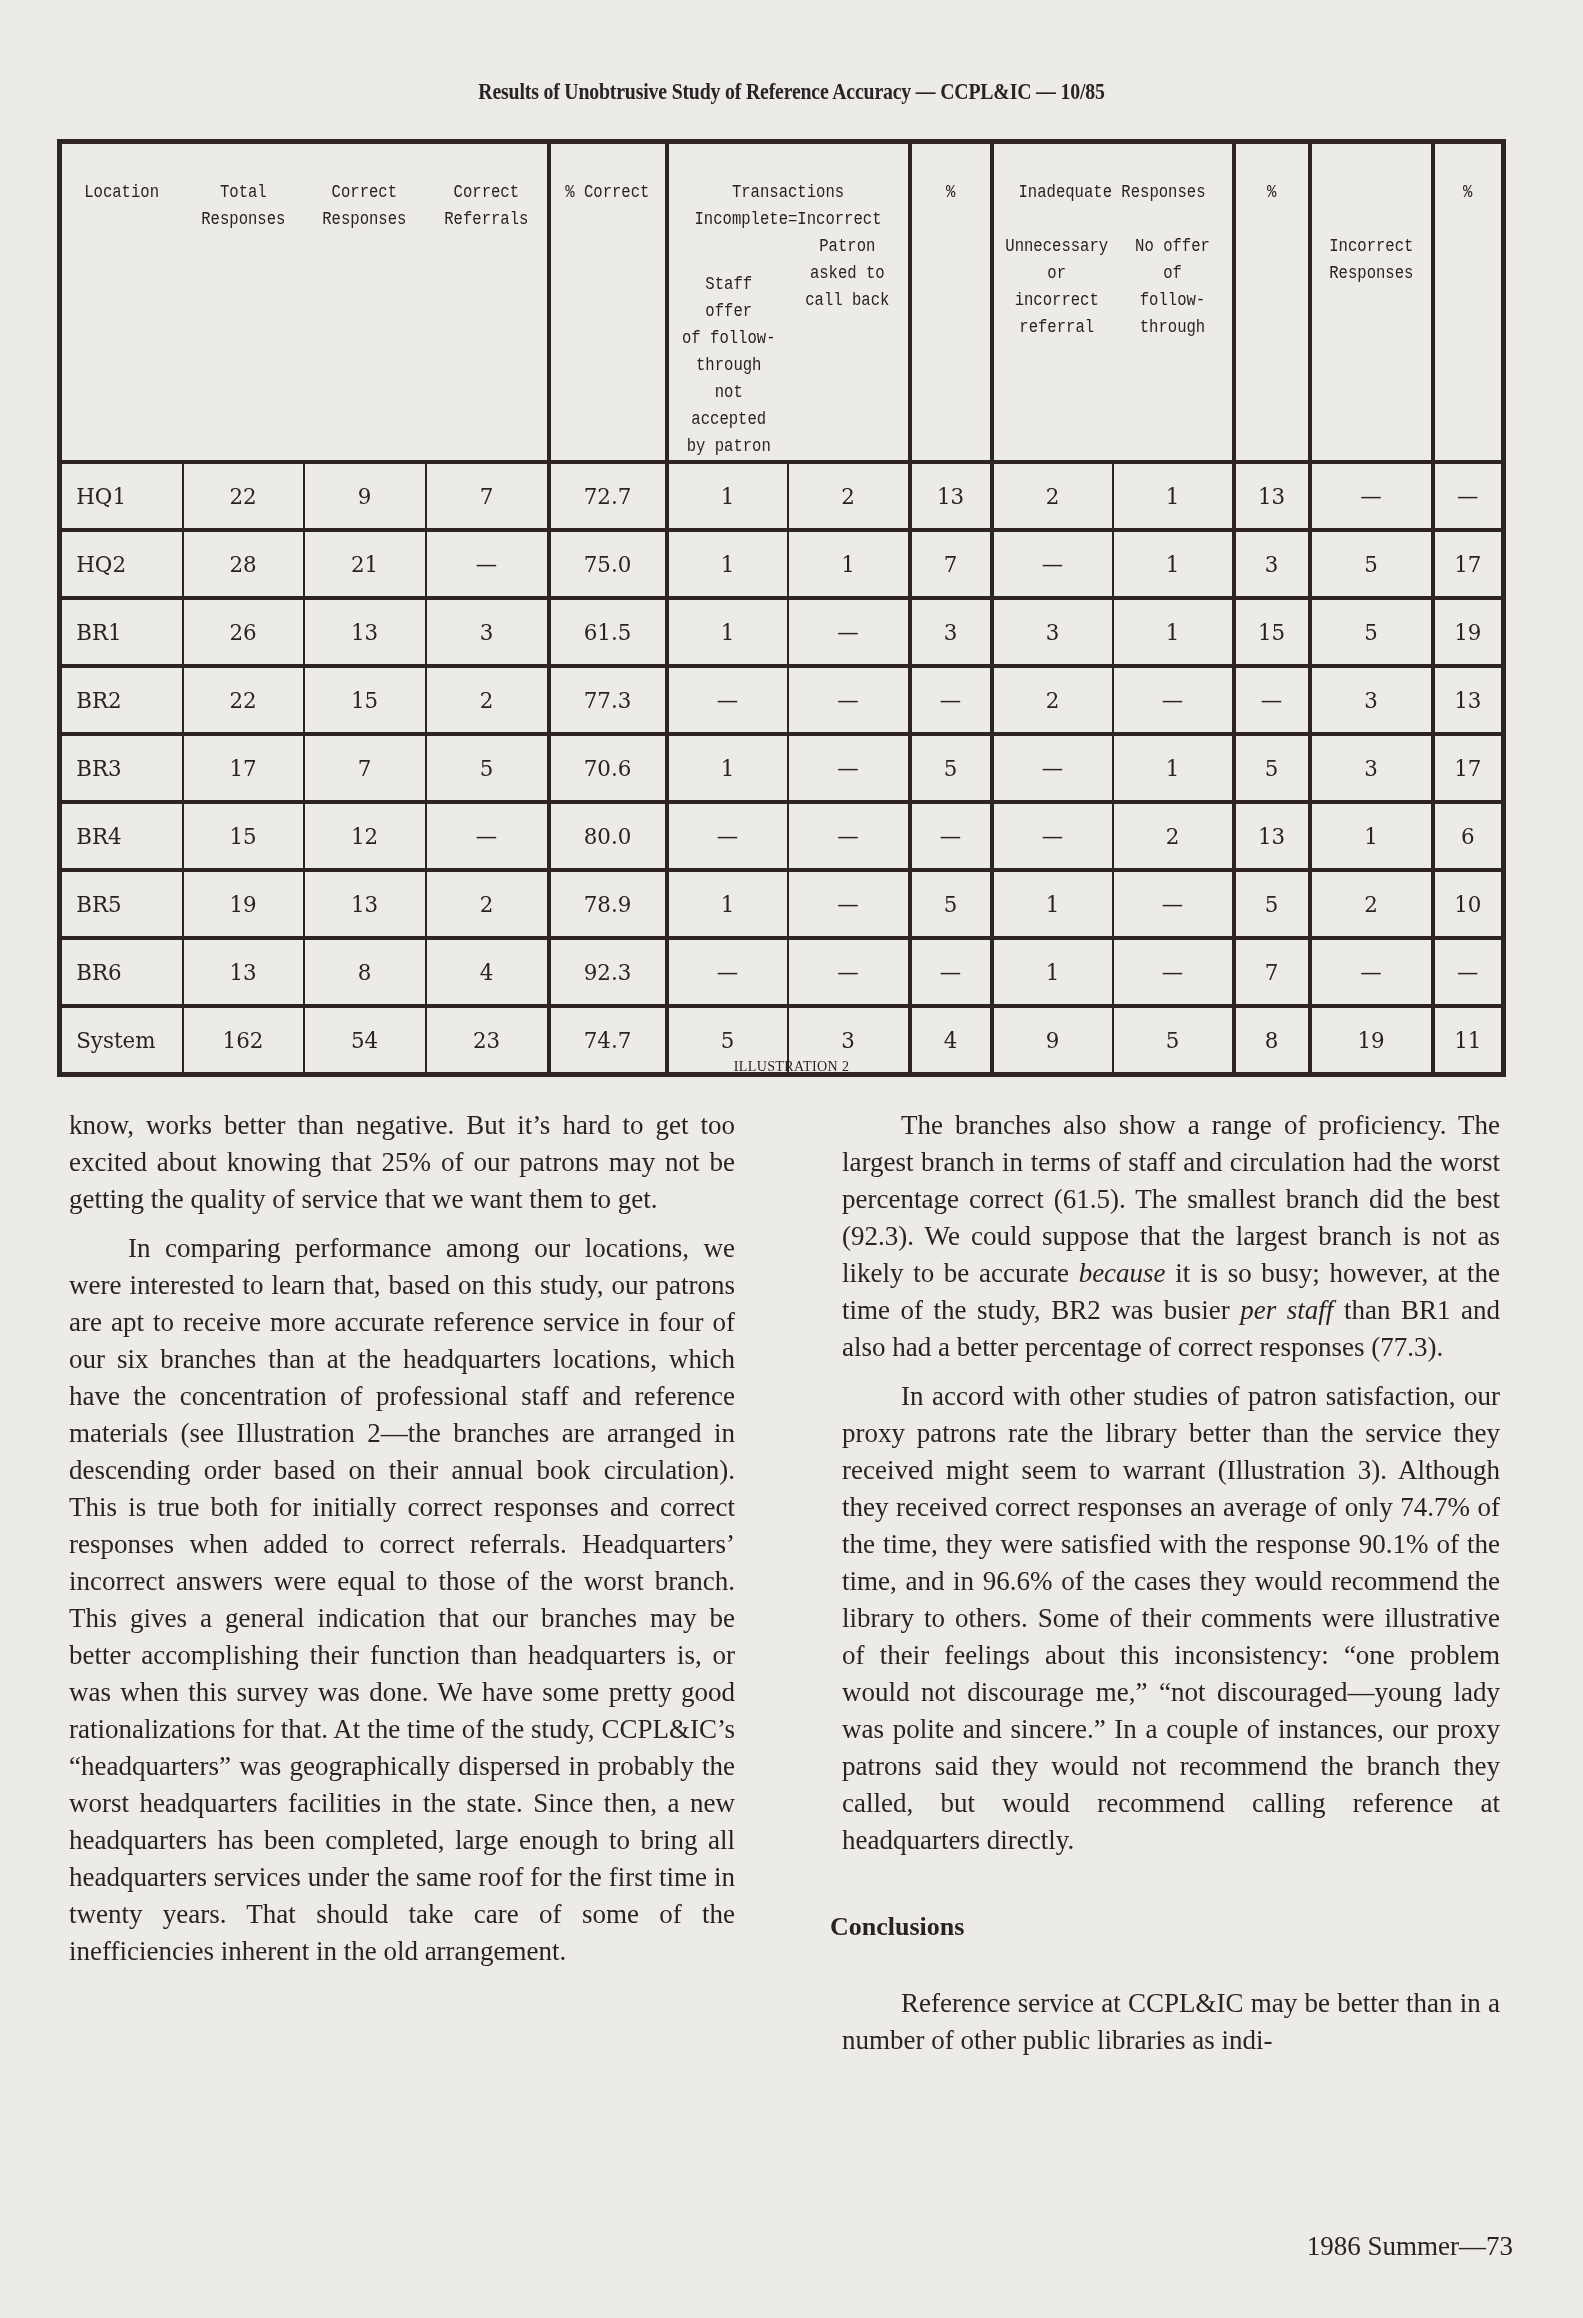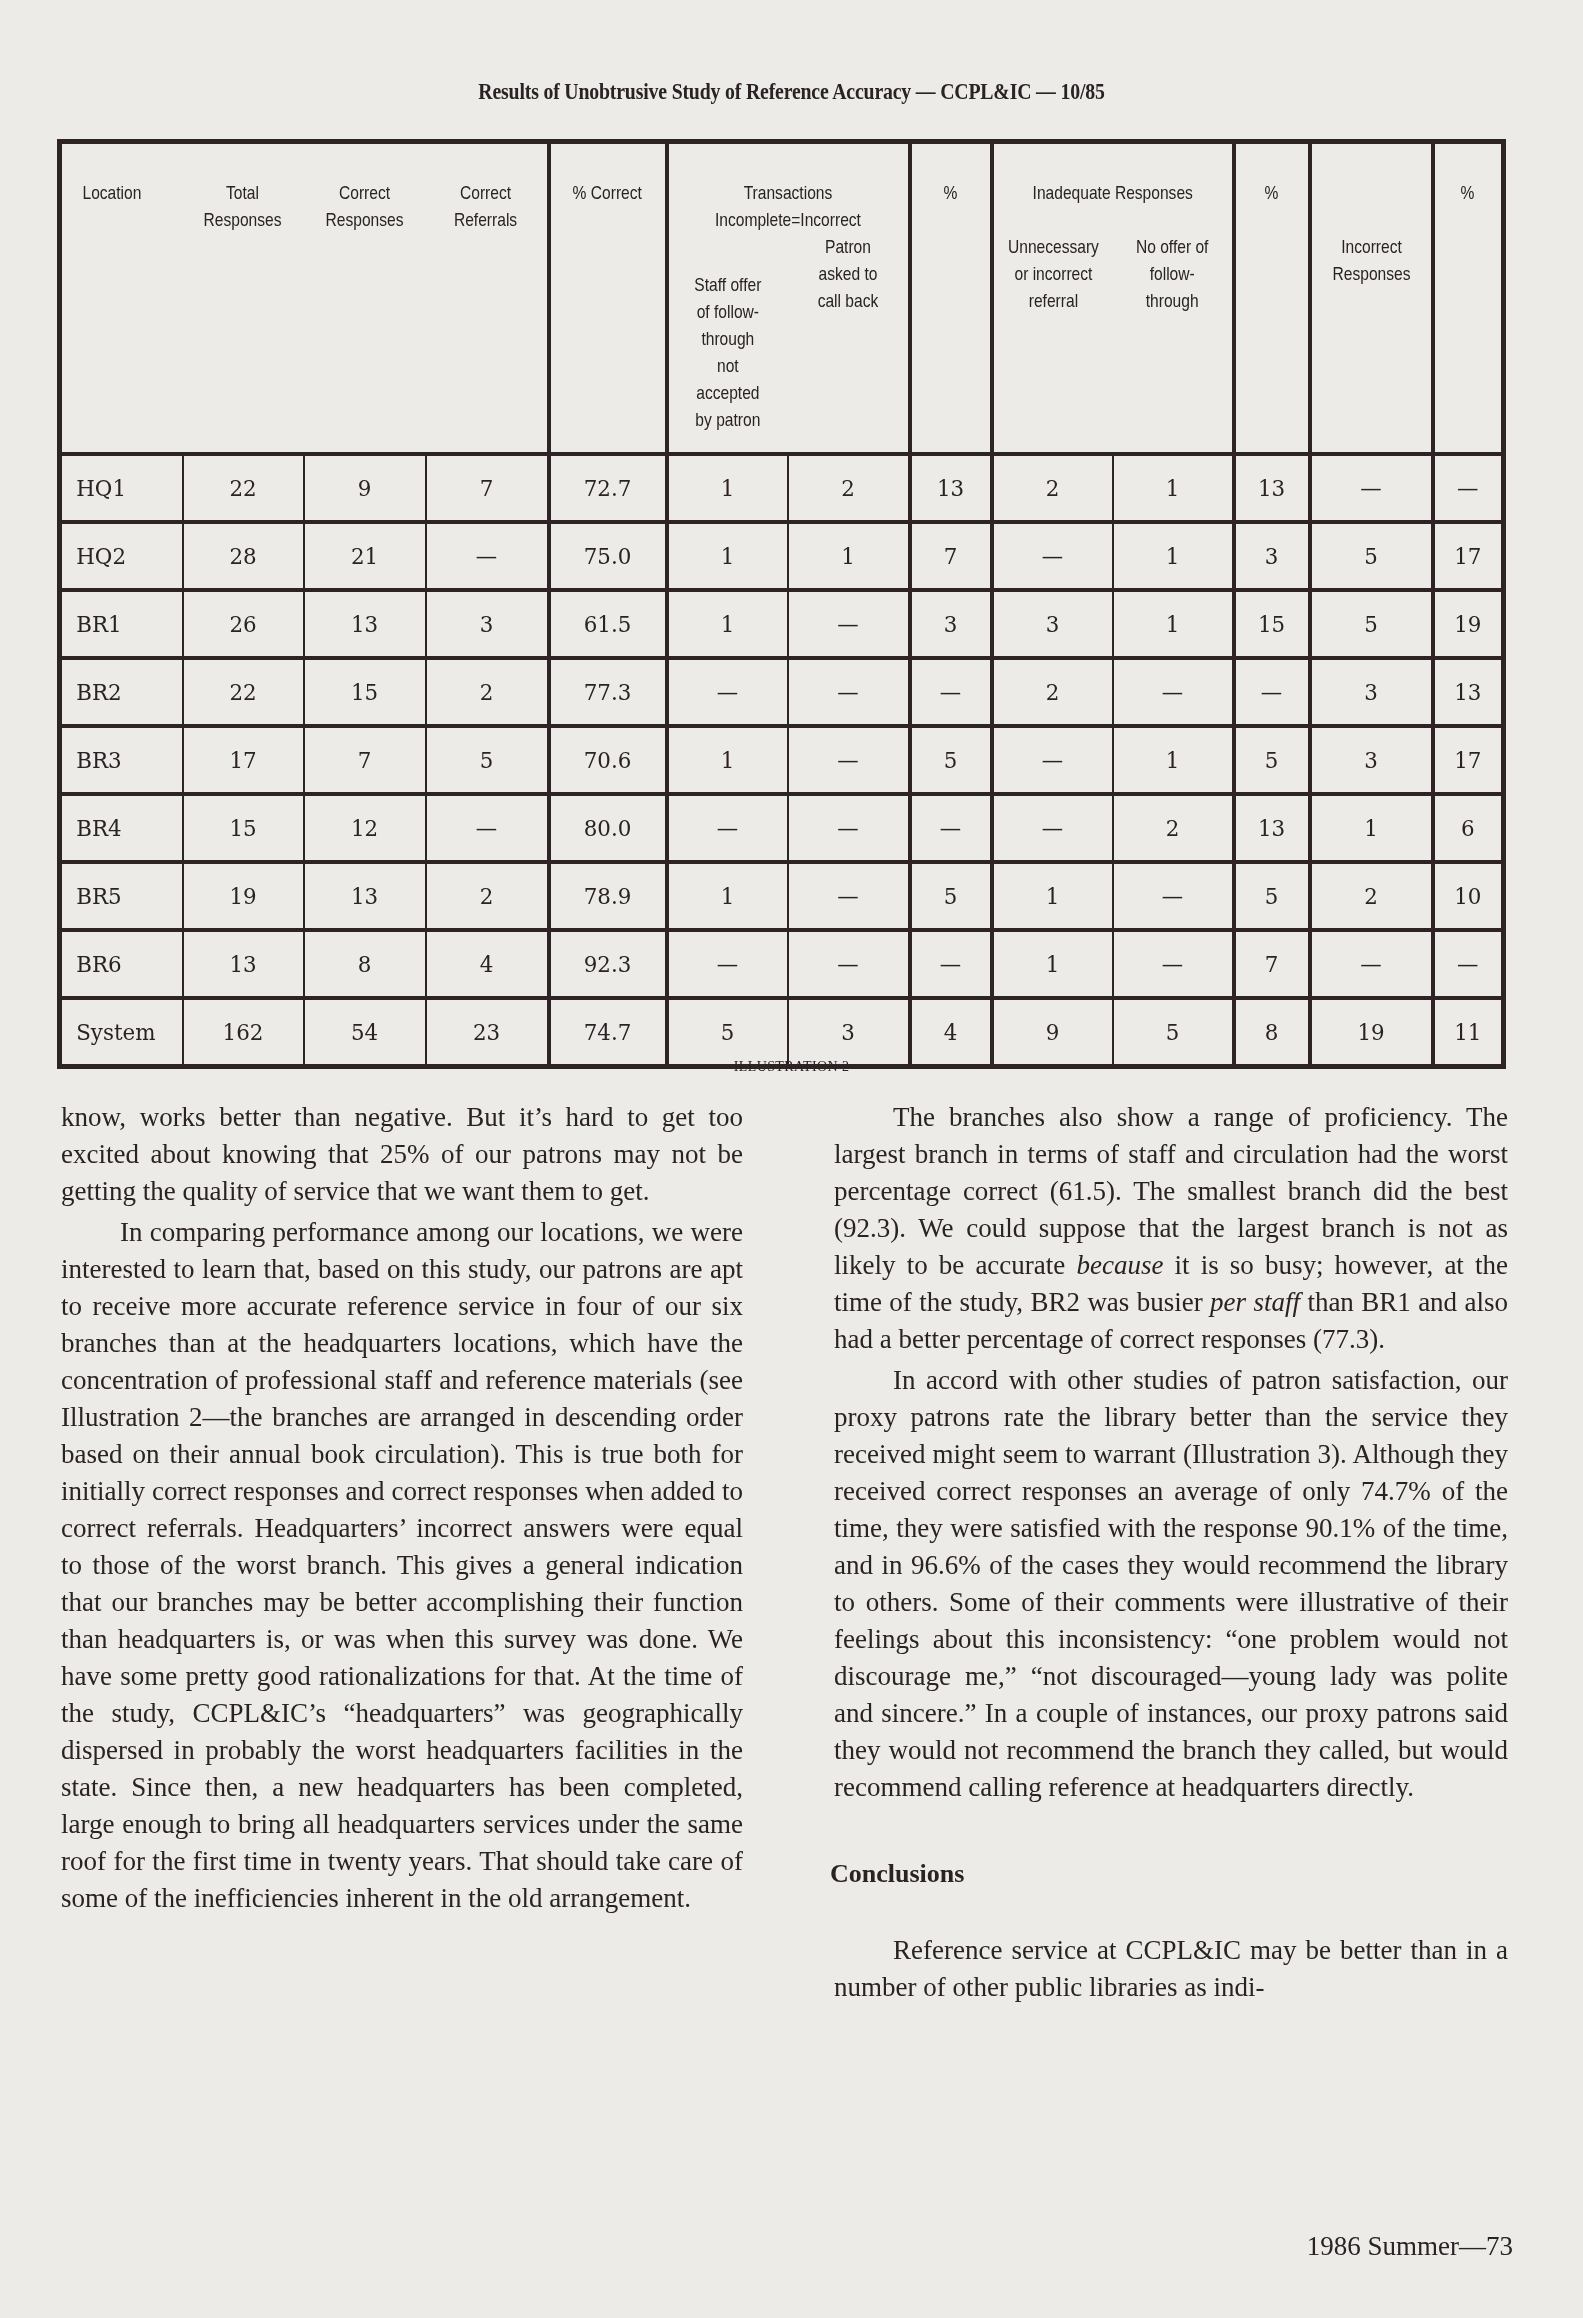--- a/index.html
+++ b/index.html
@@ -18,21 +18,21 @@
     border-collapse: collapse; table-layout: fixed;
     border: 5.5px solid #2e2426;
     font-family: "Liberation Serif", serif;
   }
   table.results td, table.results th {
     border: 2.4px solid #2e2426; padding: 0; text-align: center; vertical-align: middle;
   }
   table.results th {
     height: 273px; vertical-align: top; font-weight: normal;
     font-size: 19px; line-height: 27px; padding-top: 35px;
-    font-family: Liberation Sans, sans-serif;
+    font-family: Liberation Mono, monospace;
   }
   table.results th.nobl { border-left: none; }
   table.results th.nobr { border-right: none; }
   table.results th .sub { display:block; }
   table.results th .narrow { display:inline-block; transform: scaleX(0.82); }
   table.results tr.data td {
     height: 64px; font-size: 21.4px; font-family: "DejaVu Serif", serif;
     border-top: 4.7px solid #2e2426;
   }
   table.results td.loc { text-align: left; padding-left: 14.2px; }
@@ -41,21 +41,21 @@
     position: absolute; top: 1059px; left: 0; width: 1583px; text-align: center;
     font-size: 14px; letter-spacing: 0.4px; font-family: "Liberation Serif", serif;
   }
   .col {
     position: absolute; top: 1095px; width: 690px;
     font-family: "Liberation Serif", serif; font-size: 27px; line-height: 37px;
     text-align: justify; color: #2b2224;
   }
   .col.left { left: 57px; }
   .col.right { left: 830px; width: 682px; }
-  .col p { margin: 4px; }
+  .col p { margin: 12px; }
   .col p.indent { text-indent: 59px; }
   .col h3 { margin: 49px 0 40px 0; font-size: 26px; font-weight: bold; }
   .footer {
     position: absolute; top: 2204px; right: 70px; font-size: 27px;
     font-family: "Liberation Serif", serif;
     margin-top: 27px;
   }
 </style>
 </head>
 <body>

